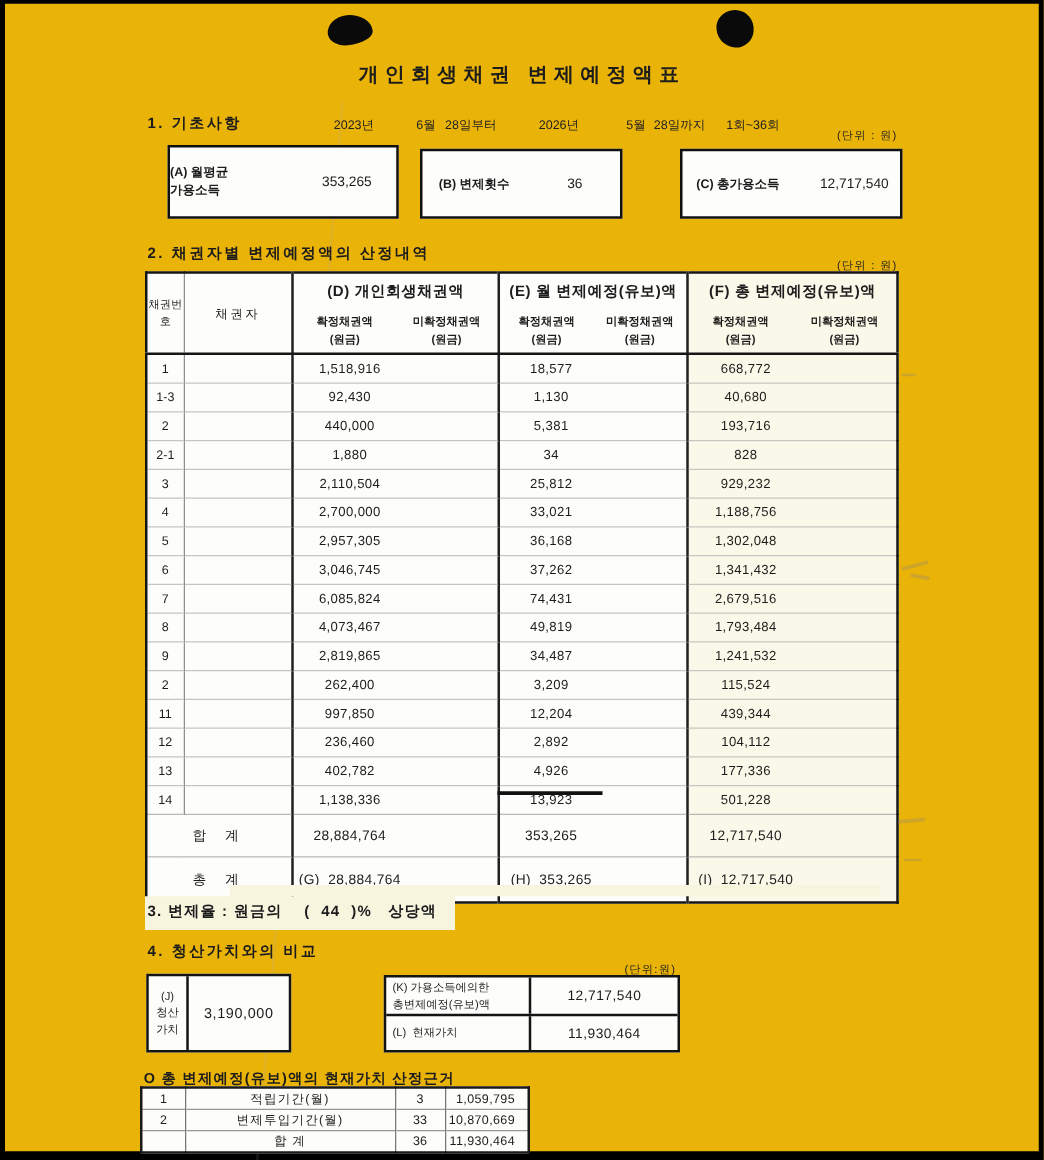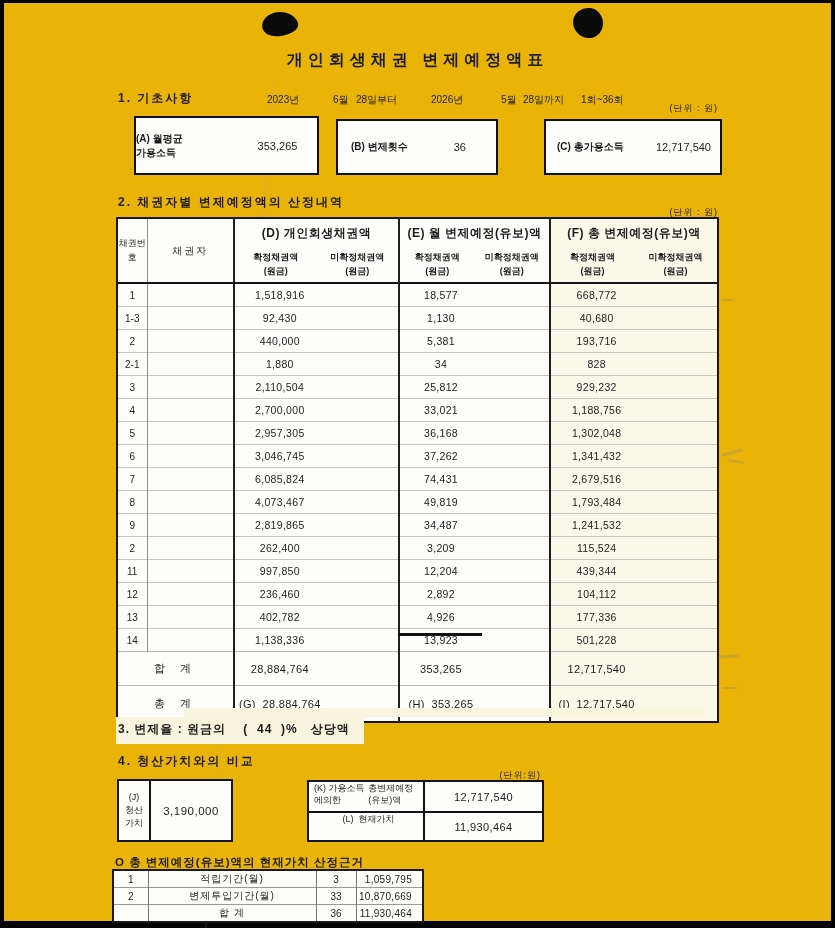--- a/index.html
+++ b/index.html
@@ -73,21 +73,21 @@
   #s3-line{left:112px;top:714px;background:#f8f5df;padding:4px 14px 6px 2px;font-size:12px;font-weight:bold;letter-spacing:1px;}
   #cream-band{left:180px;top:705px;width:520px;height:9px;background:#f8f5df;}
 
   
   #j-table{left:113px;top:776px;width:112px;height:59px;border:2px solid #141414;display:flex;background:#fdfdfb;}
   #j-label{width:30px;border-right:2px solid #141414;display:flex;flex-direction:column;justify-content:center;text-align:center;font-size:9px;line-height:1.45;}
   #j-value{flex:1;display:flex;align-items:center;justify-content:center;font-size:11.5px;letter-spacing:0.5px;}
   #kl-table{left:303px;top:777px;width:233px;height:58px;border:2px solid #141414;background:#fdfdfb;}
   .kl-row{display:flex;height:50%;box-sizing:border-box;}
   .kl-row + .kl-row{border-top:2px solid #141414;}
-  .kl-label{width:116px;border-right:2px solid #141414;box-sizing:border-box;display:flex;flex-direction:row;justify-content:center;padding-left:5px;font-size:9px;line-height:1.35;}
+  .kl-label{width:116px;border-right:2px solid #141414;box-sizing:border-box;display:flex;flex-direction:column;justify-content:center;padding-left:5px;font-size:9px;line-height:1.35;}
   .kl-value{flex:1;display:flex;align-items:center;justify-content:center;font-size:11px;letter-spacing:0.4px;}
 
   
   #s5-table{position:absolute;left:108px;top:866px;width:310px;border-collapse:collapse;table-layout:fixed;border:2.5px solid #1a1a1a;background:#fdfdfb;}
   #s5-table td{height:16px;font-size:10px;padding:0;}
   #s5-table tr + tr td{border-top:1px solid #9a9a94;}
   .s5-no{text-align:center;border-right:1px solid #777;}
   .s5-label{text-align:center;border-right:1px solid #777;letter-spacing:1px;}
   .s5-months{text-align:center;border-right:1px solid #777;}
   .s5-amount{text-align:right;padding-right:10px !important;letter-spacing:0.3px;}

